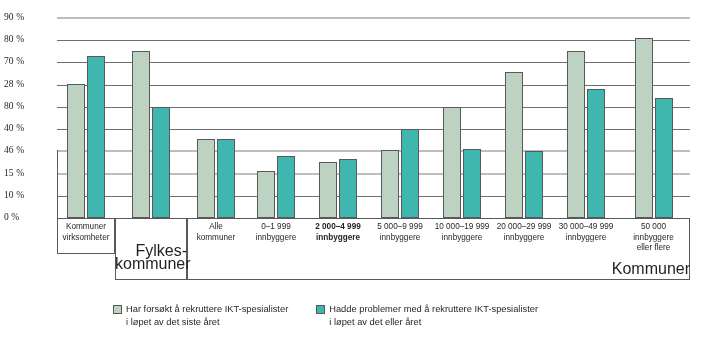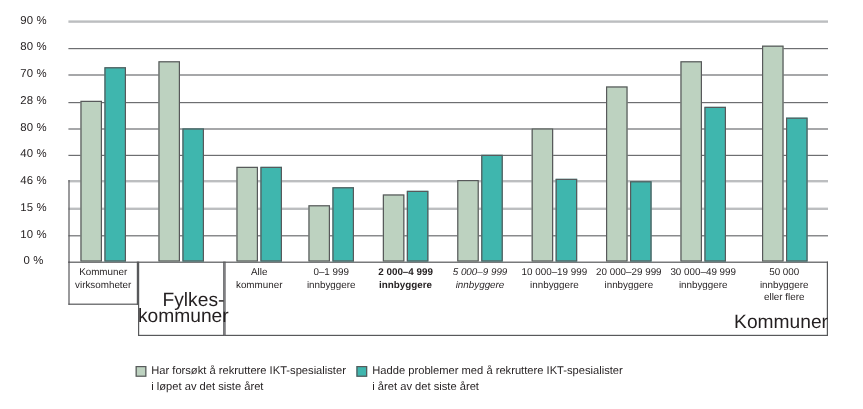--- a/index.html
+++ b/index.html
@@ -38,25 +38,26 @@
     background: #6d6e71;
   }
   .gridline.light { background: #bcbec0; height: 2px; }
   .gridline.top   { background: #bcbec0; height: 2px; }
   .gridline.base  { background: #58595b; height: 1px; }
 
   .ytick-label {
     position: absolute;
     right: 0;
     width: 48px;
-    text-align: center;
+    text-align: left;
     font-size: 9.5px;
     line-height: 9.5px;
     color: #231f20;
     letter-spacing: 0.1px;
+    font-family: Liberation Serif, serif;
   }
   #y-axis-labels {
     position: absolute;
     left: 0px;
     top: 18px;
     width: 52px;
     height: 200px;
   }
 
   
@@ -118,21 +119,21 @@
     line-height: 13px;
     color: #231f20;
   }
 
   
   #legend {
     position: absolute;
     left: 113px;
     top: 303px;
     display: flex;
-    gap: 9px;
+    gap: 28px;
   }
   .legend-item {
     display: flex;
     align-items: flex-start;
     gap: 4px;
   }
   .legend-swatch {
     width: 9px;
     height: 9px;
     margin-top: 2px;
@@ -206,35 +207,35 @@
     </div>
 
   <div id="cat-layer">
       <div class="cat-box" style="left: 0px; width: 58px; height: 36px;"></div>
       <div class="cat-box" style="left: 58px; width: 72px; height: 62px;"></div>
       <div class="cat-box" style="left: 130px; width: 503px; height: 62px;"></div>
       <div class="cat-label" style="left: -4px; width: 66px;"><span>Kommuner</span><br><span>virksomheter</span></div>
       <div class="cat-label" style="left: 126px; width: 66px;"><span>Alle</span><br><span>kommuner</span></div>
       <div class="cat-label" style="left: 184px; width: 70px;"><span>0–1 999</span><br><span>innbyggere</span></div>
       <div class="cat-label" style="left: 246px; width: 70px; font-weight: bold;"><span>2 000–4 999</span><br><span>innbyggere</span></div>
-      <div class="cat-label" style="left: 308px; width: 70px; font-style: italic;"><span>5 000–9 999</span><br><span>innbyggere</span></div>
+      <div class="cat-label" style="left: 308px; width: 70px;"><span>5 000–9 999</span><br><span>innbyggere</span></div>
       <div class="cat-label" style="left: 370px; width: 70px;"><span>10 000–19 999</span><br><span>innbyggere</span></div>
       <div class="cat-label" style="left: 432px; width: 70px;"><span>20 000–29 999</span><br><span>innbyggere</span></div>
       <div class="cat-label" style="left: 494px; width: 70px;"><span>30 000–49 999</span><br><span>innbyggere</span></div>
       <div class="cat-label" style="left: 556px; width: 81px;"><span>50 000</span><br><span>innbyggere</span><br><span>eller flere</span></div>
       <div class="group-label" style="left: 58px; width: 72px; top: 26px;">Fylkes-<br>kommuner</div>
       <div class="group-label" style="left: 130px; width: 503px; top: 44px;">Kommuner</div>
     </div>
 
   <div id="legend">
       <div class="legend-item">
         <span class="legend-swatch s0"></span>
         <span class="legend-text">Har forsøkt å rekruttere IKT-spesialister
 i løpet av det siste året</span>
       </div>
       <div class="legend-item">
         <span class="legend-swatch s1"></span>
         <span class="legend-text">Hadde problemer med å rekruttere IKT-spesialister
-i året av det siste året</span>
+i løpet av det eller året</span>
       </div>
     </div>
 
 </div>
 
 </body></html>

